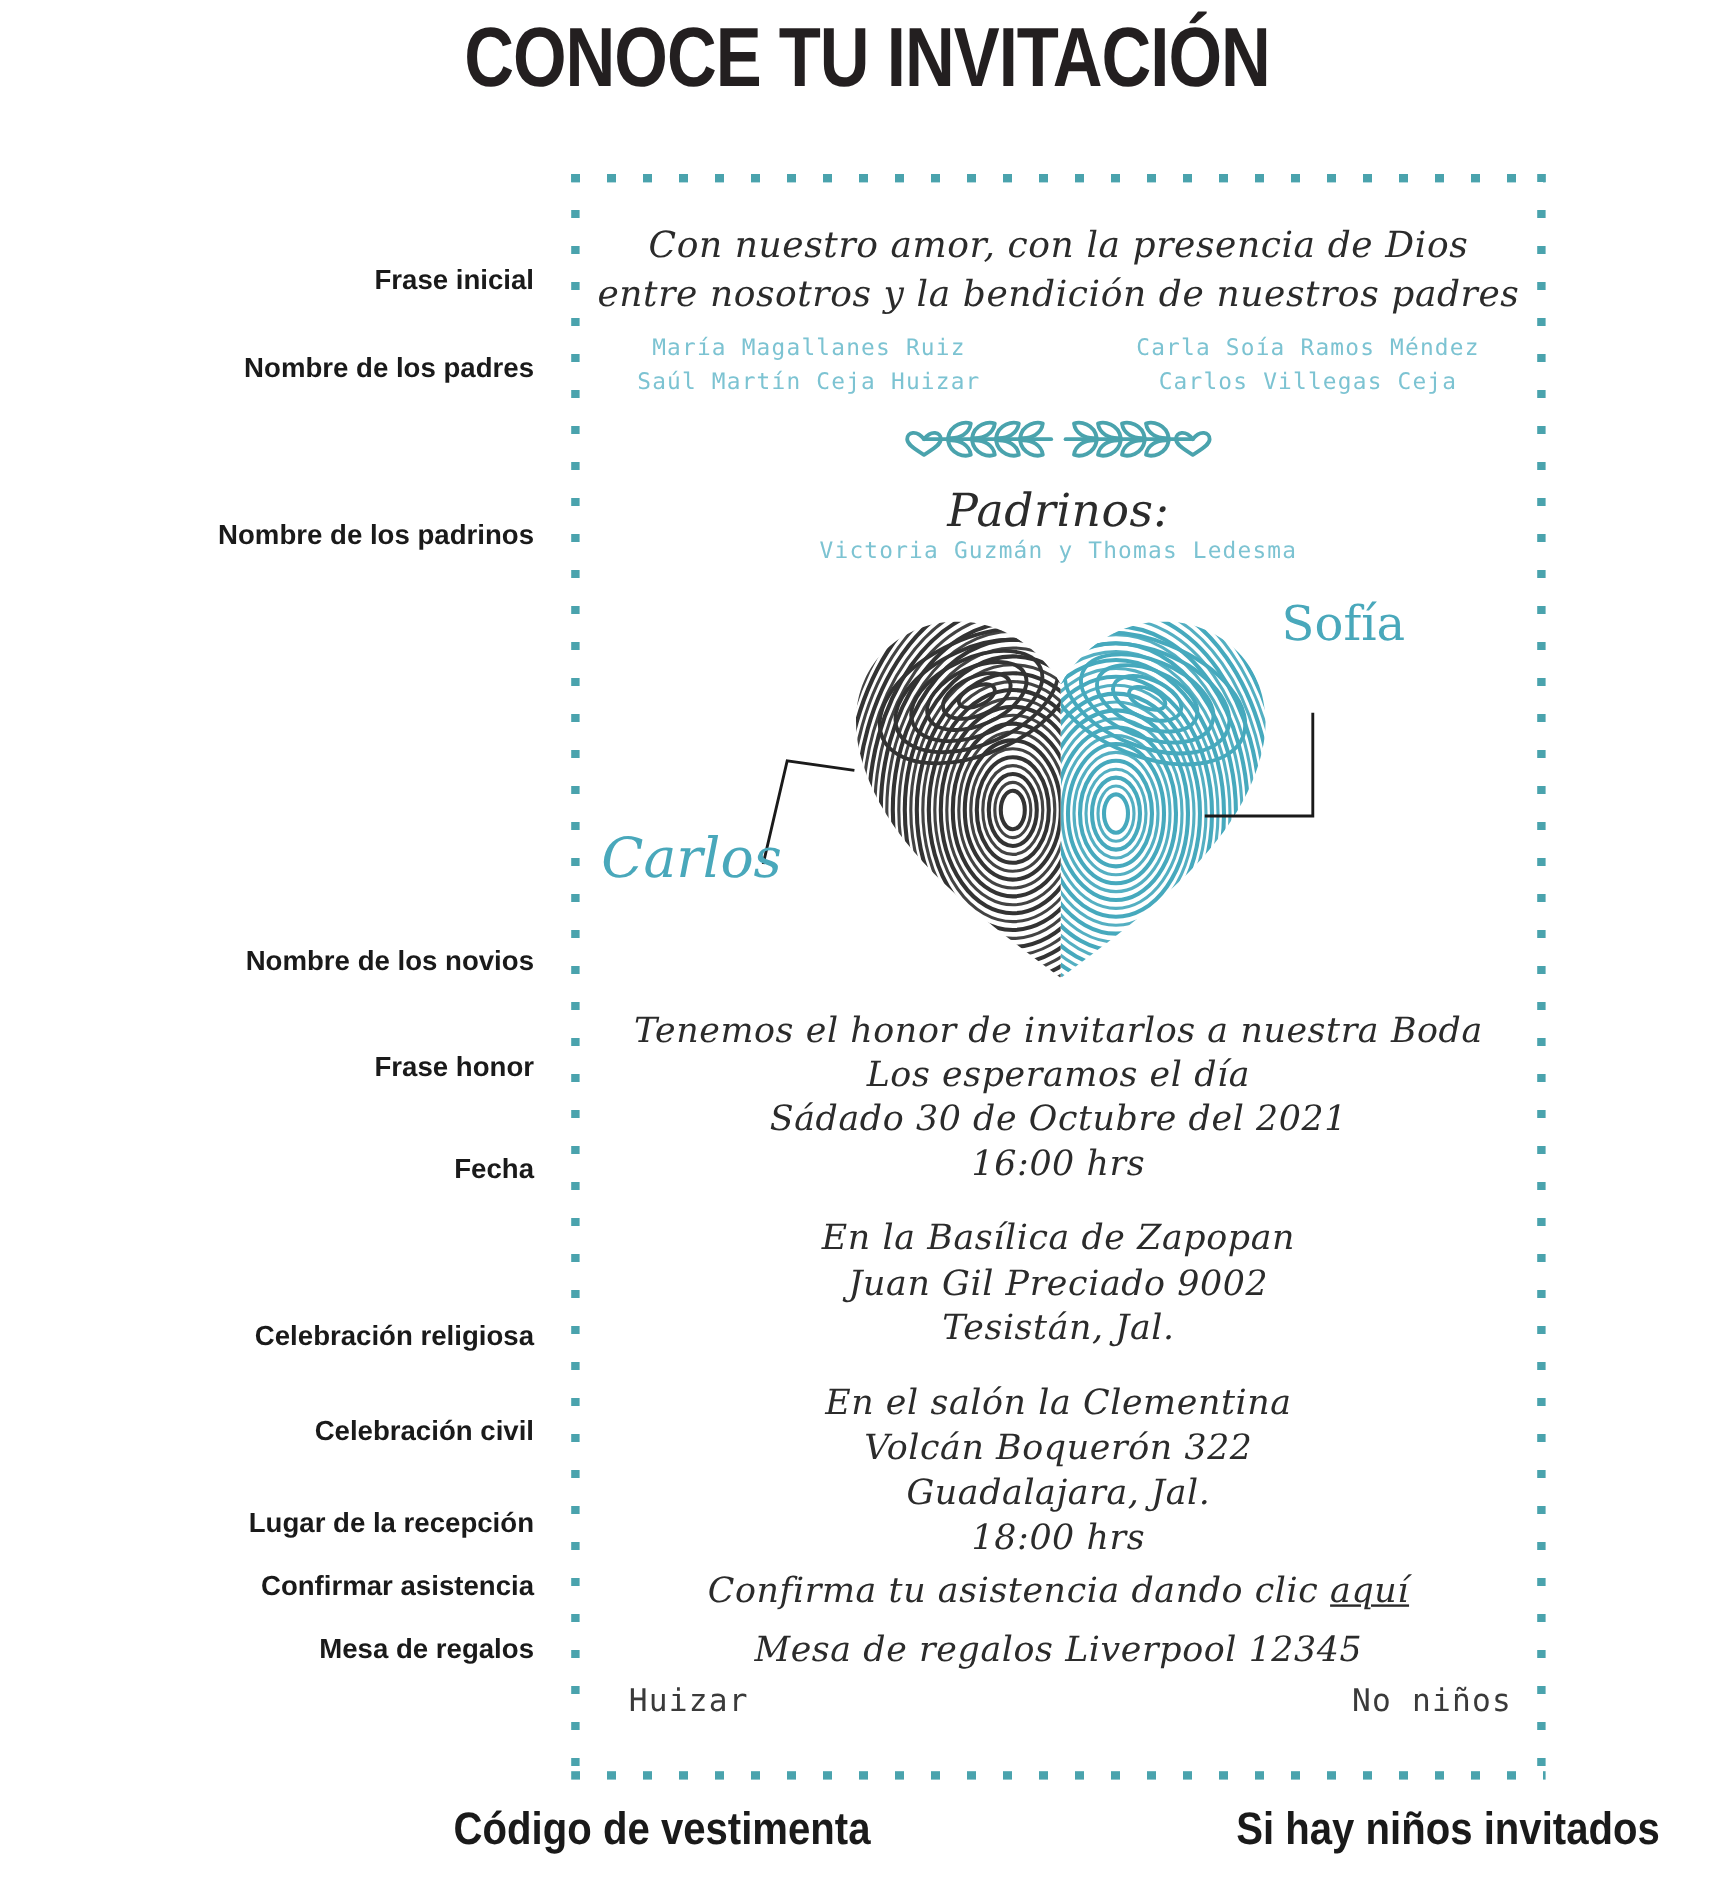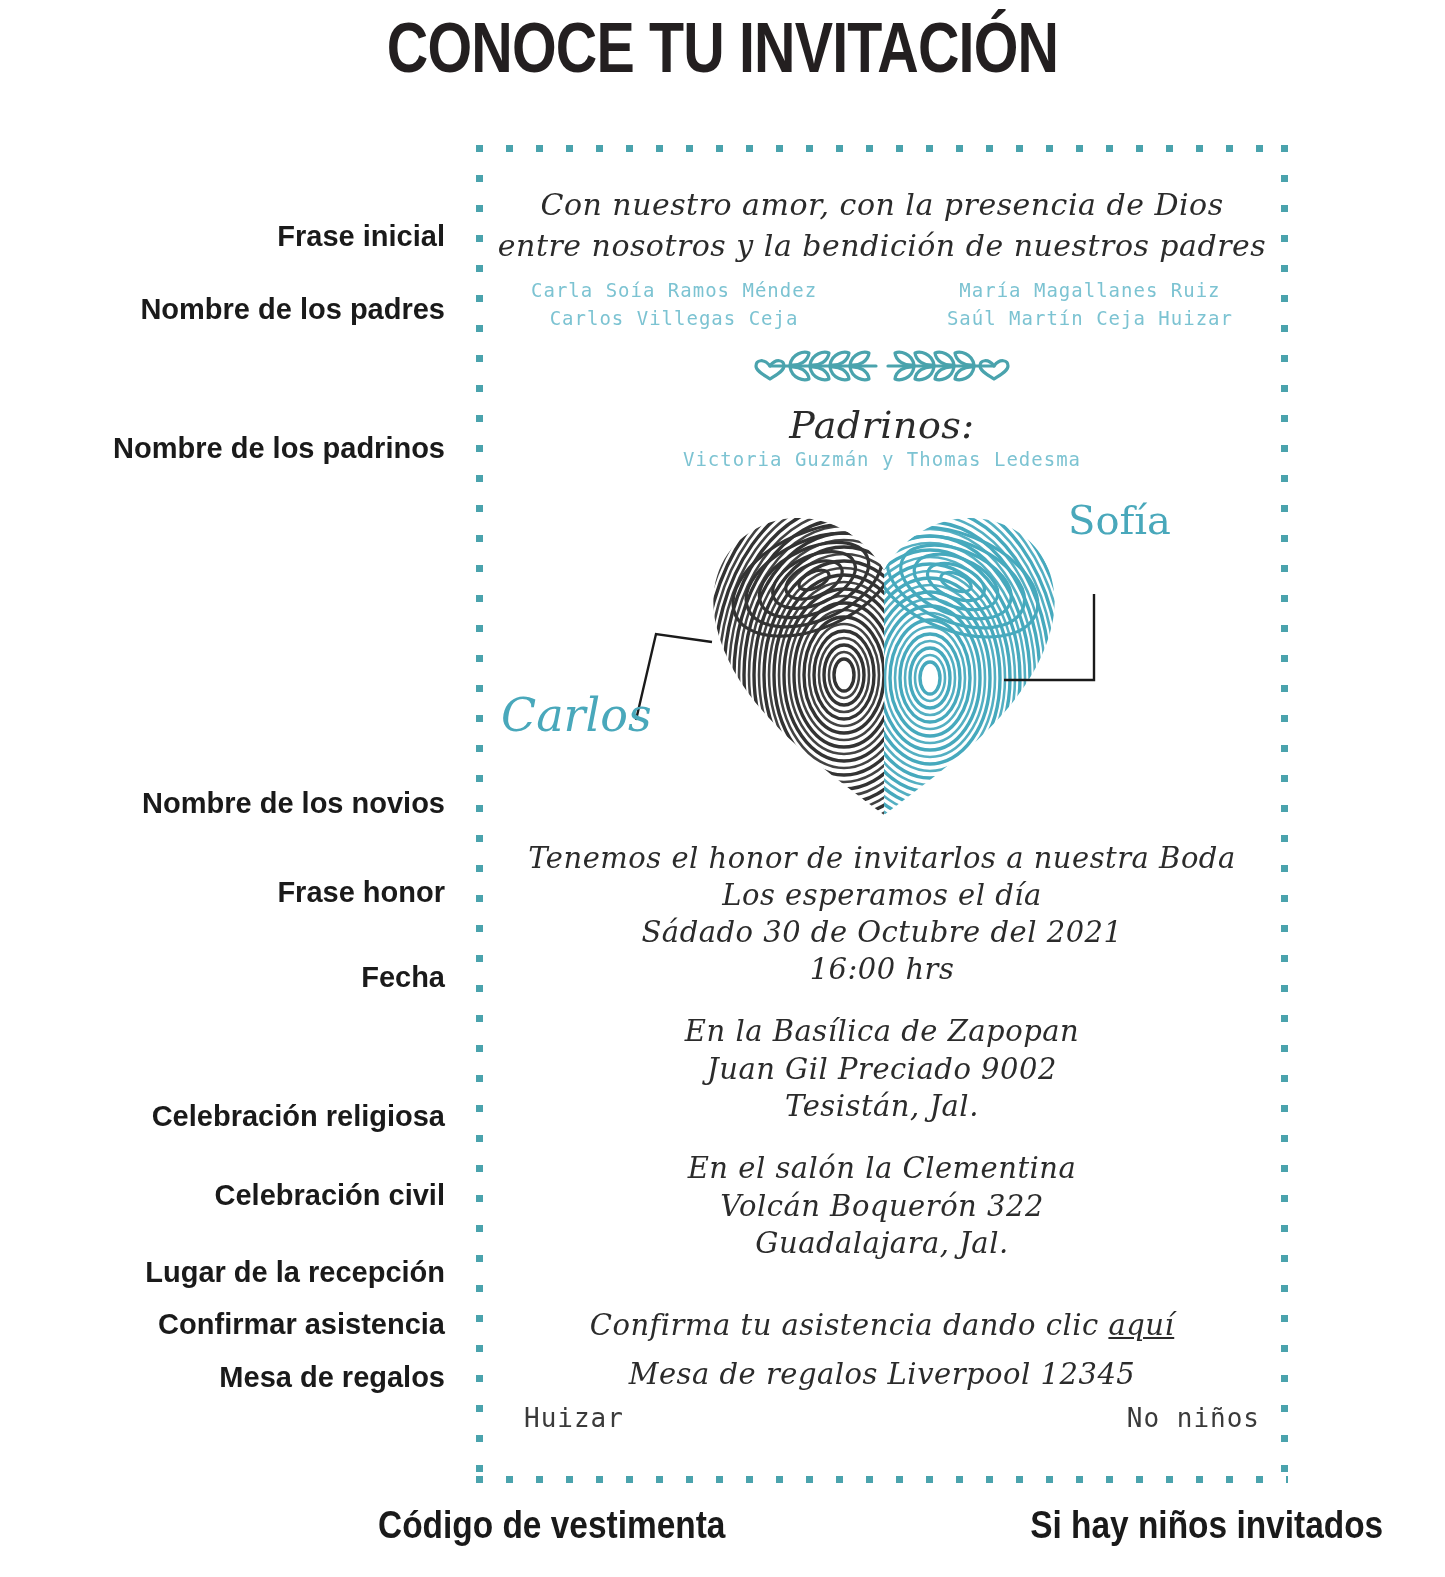--- a/index.html
+++ b/index.html
@@ -231,21 +231,21 @@
     letter-spacing: 1px;
   }
 
   
   .side-label {
     position: absolute;
     right: 1000px;       
     text-align: right;
     font-family: "Liberation Sans", sans-serif;
     font-weight: 700;
-    font-size: 29px;
+    font-size: 23px;
     color: #1a1a1a;
     white-space: nowrap;
   }
 
   
   .bottom-label {
     position: absolute;
     bottom: 30px;
     font-family: "Liberation Sans Narrow", "Liberation Sans", sans-serif;
     font-weight: 700;
@@ -264,27 +264,27 @@
 
 <div id="invitation-frame">
   <div id="invitation-content">
 
     <div id="opening-phrase" class="script">
       <div>Con nuestro amor, con la presencia de Dios</div>
       <div>entre nosotros y la bendición de nuestros padres</div>
     </div>
 
     <div id="parents-block">
+      <div id="parents-groom" class="parents-col mono-teal">
+        <span>María Magallanes Ruiz</span>
+        <span class="l2">Saúl Martín Ceja Huizar</span>
+      </div>
       <div id="parents-bride" class="parents-col mono-teal">
         <span>Carla Soía Ramos Méndez</span>
         <span class="l2">Carlos Villegas Ceja</span>
-      </div>
-      <div id="parents-groom" class="parents-col mono-teal">
-        <span>María Magallanes Ruiz</span>
-        <span class="l2">Saúl Martín Ceja Huizar</span>
       </div>
     </div>
 
     <div id="divider-ornament">
       <svg viewBox="0 0 260 40" width="260" height="40" fill="none" stroke="#4aa3ad" stroke-width="3.2" stroke-linecap="round" stroke-linejoin="round">
 
         <path d="M18 21 L124 21"></path>
 
         <path d="M18 21 c-6 -8 -14 -6 -14 0 c0 5 8 9 14 13 c6 -4 14 -8 14 -13 c0 -6 -8 -8 -14 0 z"></path>
 
@@ -439,20 +439,21 @@
     <div id="religious-block" class="script">
       <div>En la Basílica de Zapopan</div>
       <div>Juan Gil Preciado 9002</div>
       <div>Tesistán, Jal.</div>
     </div>
 
     <div id="civil-block" class="script">
       <div>En el salón la Clementina</div>
       <div>Volcán Boquerón 322</div>
       <div>Guadalajara, Jal.</div>
+      <div>18:00 hrs</div>
     </div>
 
     <div id="rsvp-line" class="script"><span>Confirma tu asistencia dando clic </span><span id="rsvp-link">aquí</span></div>
 
     <div id="registry-line" class="script">Mesa de regalos Liverpool 12345</div>
 
     <div id="dresscode-value">Huizar</div>
     <div id="children-value">No niños</div>
 
   </div>

